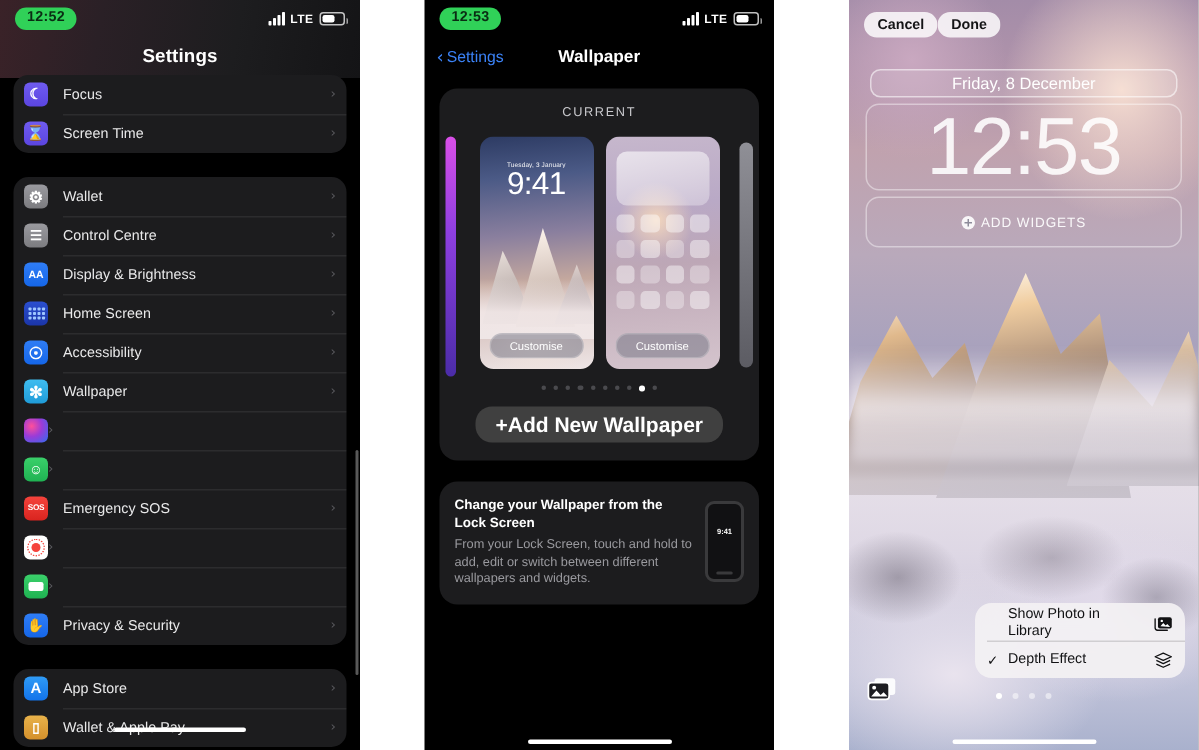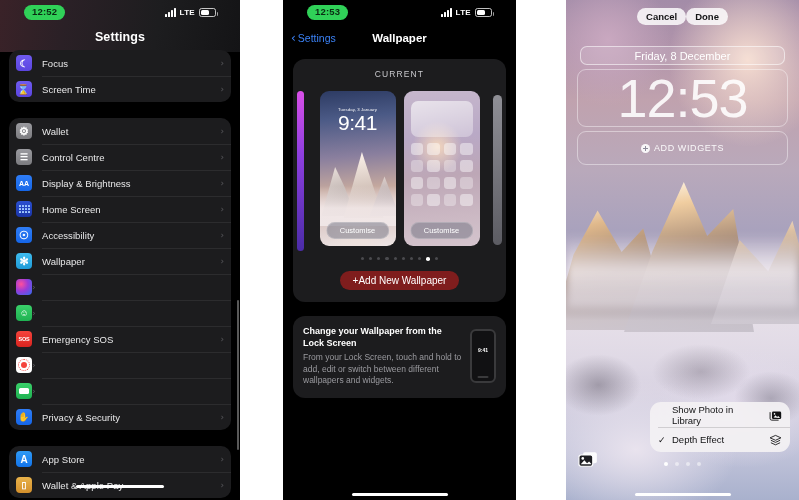--- a/index.html
+++ b/index.html
@@ -15,21 +15,21 @@
   .panel-a { width: 240px; background: #000; }
   .gap { width: 43px; background:#fff; height:500px; }
   .panel-b { width: 233px; background: #000; }
   .gap2 { width: 50px; background:#fff; height:500px; }
   .panel-c { width: 233px; background: #000; }
 
   
   .statusbar {
     position: relative; height: 25px; width: 100%;
     display: flex; align-items: center; justify-content: space-between;
-    padding: 0 24px; z-index: 20;
+    padding: 0 10px; z-index: 20;
   }
   .time-pill {
     background: #30d158; color: #0a2c13;
     font-size: 9.5px; font-weight: bold;
     border-radius: 9px; padding: 2px 8px 3px 8px;
     letter-spacing: .2px; line-height: 1;
   }
   .status-right { display:flex; align-items:center; gap:4px; }
   .bars { display:flex; align-items:flex-end; gap:1px; height:9px; }
   .bars i { display:block; width:2px; background:#fff; border-radius:.5px; }
@@ -156,22 +156,22 @@
   }
   .hm-grid { position:absolute; top:52px; left:7px; right:7px; display:grid; grid-template-columns:repeat(4,1fr); gap:5px 4px; }
   .hm-grid i { display:block; height:12px; border-radius:3.4px; background:rgba(255,255,255,.45); }
   .hm-grid i.dim { background:rgba(255,255,255,.33); }
 
   .dots { display:flex; justify-content:center; gap:5px; margin-top:11px; }
   .dots span { width:3.2px; height:3.2px; border-radius:50%; background:#4a4a4e; display:block; }
   .dots span.on { background:#fff; width:3.6px; height:3.6px; }
 
   .add-btn {
-    display:block; margin:10px auto 0 auto; background:#7f1d1d; color:#fff;
-    font-size:10px; border:none; border-radius:11px; padding:4px 13px; font-family:inherit;
+    display:block; margin:10px auto 0 auto; background:#404040; color:#fff;
+    font-size:14px; border:none; border-radius:11px; padding:4px 13px; font-family:inherit;font-weight:bold;
   }
 
   .card-info { display:flex; padding:9px 10px 11px 10px; gap:8px; margin-top:14px; }
   .info-txt { flex:1; }
   .info-title { color:#fff; font-size:9px; font-weight:bold; line-height:1.35; }
   .info-body { color:#9a9a9f; font-size:8.5px; line-height:1.38; margin-top:3px; }
   .mini-phone {
     width:26px; height:54px; border-radius:6px; background:#111113;
     border:2px solid #3a3a3c; flex:none; align-self:center; position:relative;
   }
@@ -203,21 +203,21 @@
     filter: blur(4px);
   }
   .rocks {
     position:absolute; left:0; right:0; bottom:60px; height:110px;
     background:
       radial-gradient(ellipse 26% 40% at 14% 50%, rgba(104,98,112,.5) 0%, rgba(104,98,112,0) 70%),
       radial-gradient(ellipse 30% 36% at 58% 38%, rgba(118,110,124,.42) 0%, rgba(118,110,124,0) 70%),
       radial-gradient(ellipse 22% 34% at 88% 62%, rgba(96,92,108,.40) 0%, rgba(96,92,108,0) 72%);
   }
 
-  .cap-row { position:absolute; top:8px; left:0; right:0; display:flex; justify-content:center; padding:0 25px; z-index:12; }
+  .cap-row { position:absolute; top:8px; left:0; right:0; display:flex; justify-content:flex-start; padding:0 10px; z-index:12; }
   .cap-btn {
     background:rgba(255,255,255,.82); color:#141416; font-size:9.5px; font-weight:bold;
     border-radius:11px; padding:3px 9px; border:none; font-family:inherit; backdrop-filter: blur(4px);
   }
   .ls-date {
     position:absolute; top:46px; left:14px; right:14px; height:19px; z-index:12;
     border:1px solid rgba(255,255,255,.55); border-radius:7px;
     display:flex; align-items:center; justify-content:center;
     color:#fff; font-size:11px; font-weight:500;
     background:rgba(255,255,255,.10);

